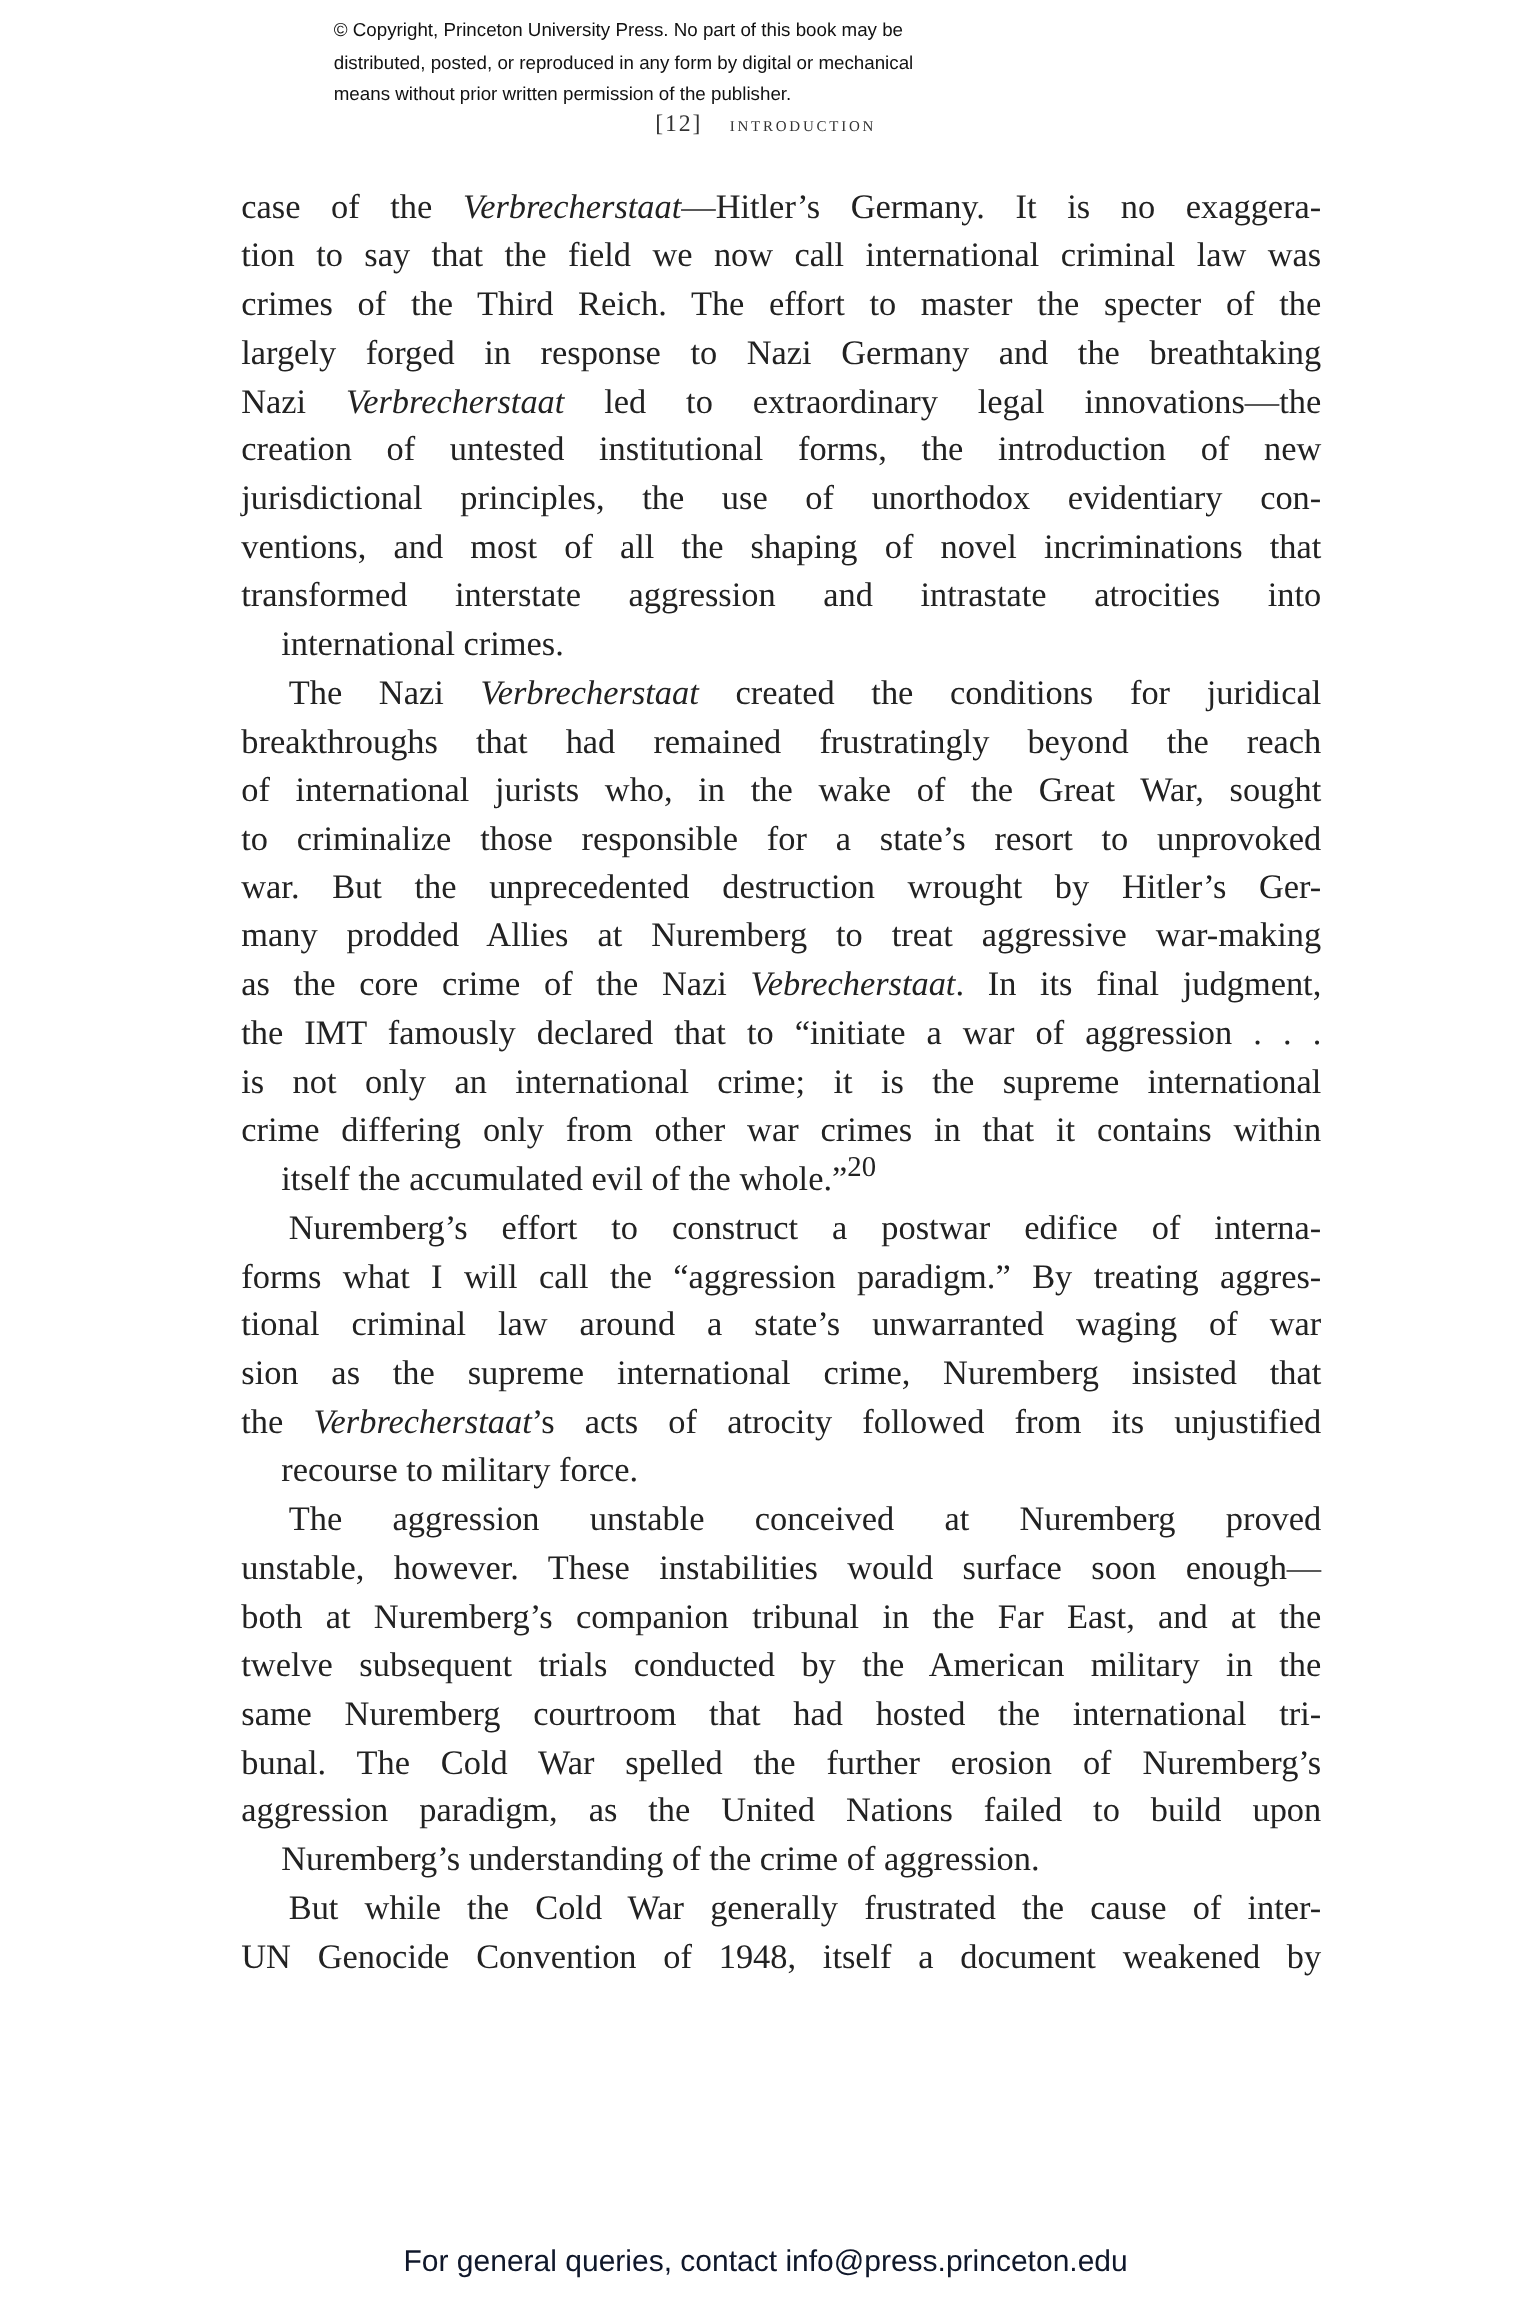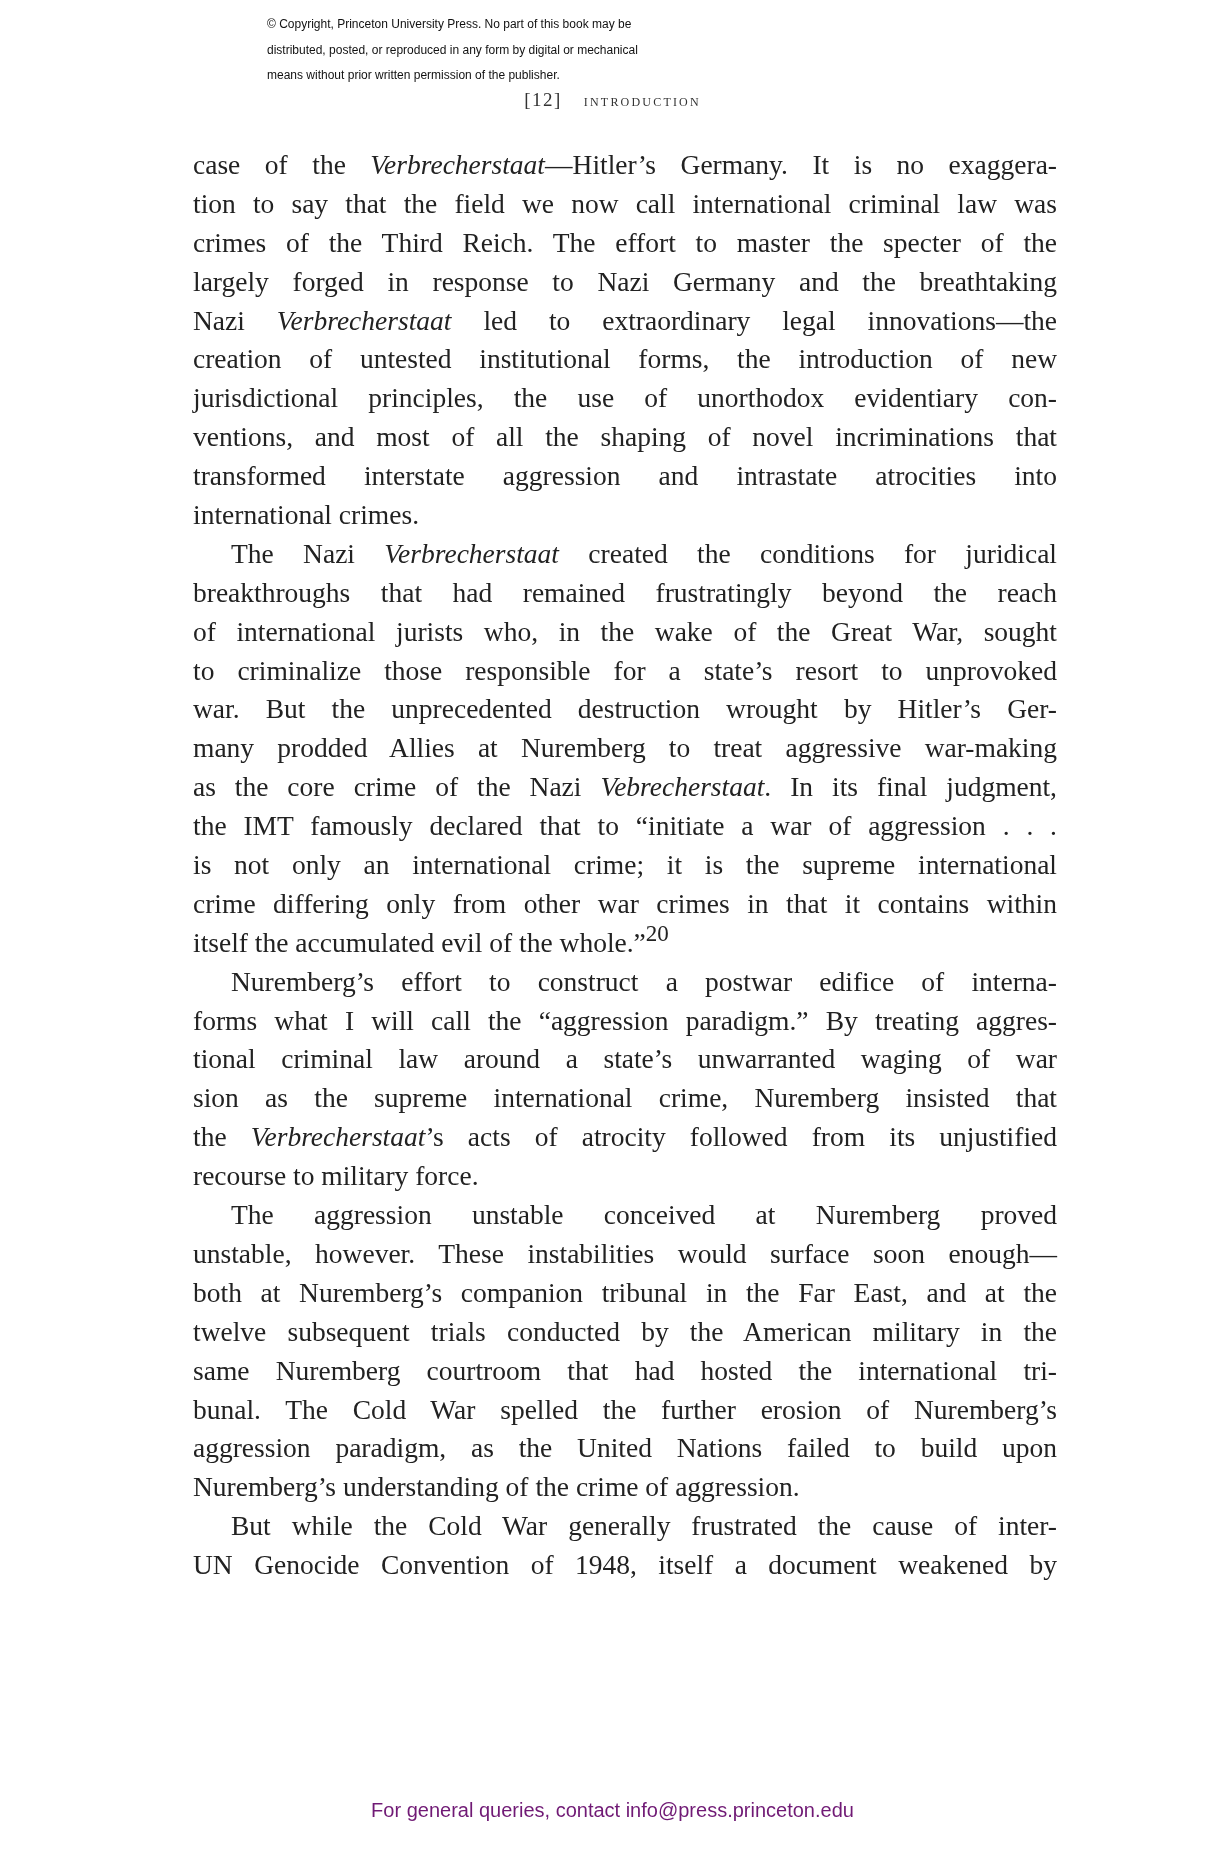--- a/index.html
+++ b/index.html
@@ -13,21 +13,21 @@
     position: relative;
     overflow: hidden;
     color: #222222;
   }
   .copyright {
     position: absolute;
     left: 267px;
     top: 12px;
     width: 720px;
     font-family: "Liberation Sans", sans-serif;
-    font-size: 12px;
+    font-size: 15px;
     line-height: 25.5px;
     color: #111111;
   }
   .copyright .cline {
     display: block;
     white-space: nowrap;
   }
   .running-head {
     position: absolute;
     left: 0;
@@ -65,42 +65,43 @@
   .line {
     display: block;
     height: 38.9px;
     white-space: nowrap;
     text-align: justify;
     text-align-last: justify;
     overflow: visible;
   }
   .line.last {
     text-align-last: left;
+    margin-left: 32px;
   }
   .line.indent {
     padding-left: 38px;
   }
   .line em {
     font-style: italic;
   }
   .line sup {
     font-size: 23px;
     vertical-align: 11px;
     line-height: 0;
   }
   .footer {
     position: absolute;
     left: 0;
     width: 1225px;
     top: 1797px;
     text-align: center;
     font-family: "Liberation Sans", sans-serif;
-    font-size: 20px;
+    font-size: 24px;
     line-height: 26px;
-    color: #701a75;
+    color: #0f172a;
   }
 </style>
 </head>
 <body>
 
 <div class="copyright">
   <span class="cline">© Copyright, Princeton University Press. No part of this book may be</span>
   <span class="cline">distributed, posted, or reproduced in any form by digital or mechanical</span>
   <span class="cline">means without prior written permission of the publisher.</span>
 </div>

